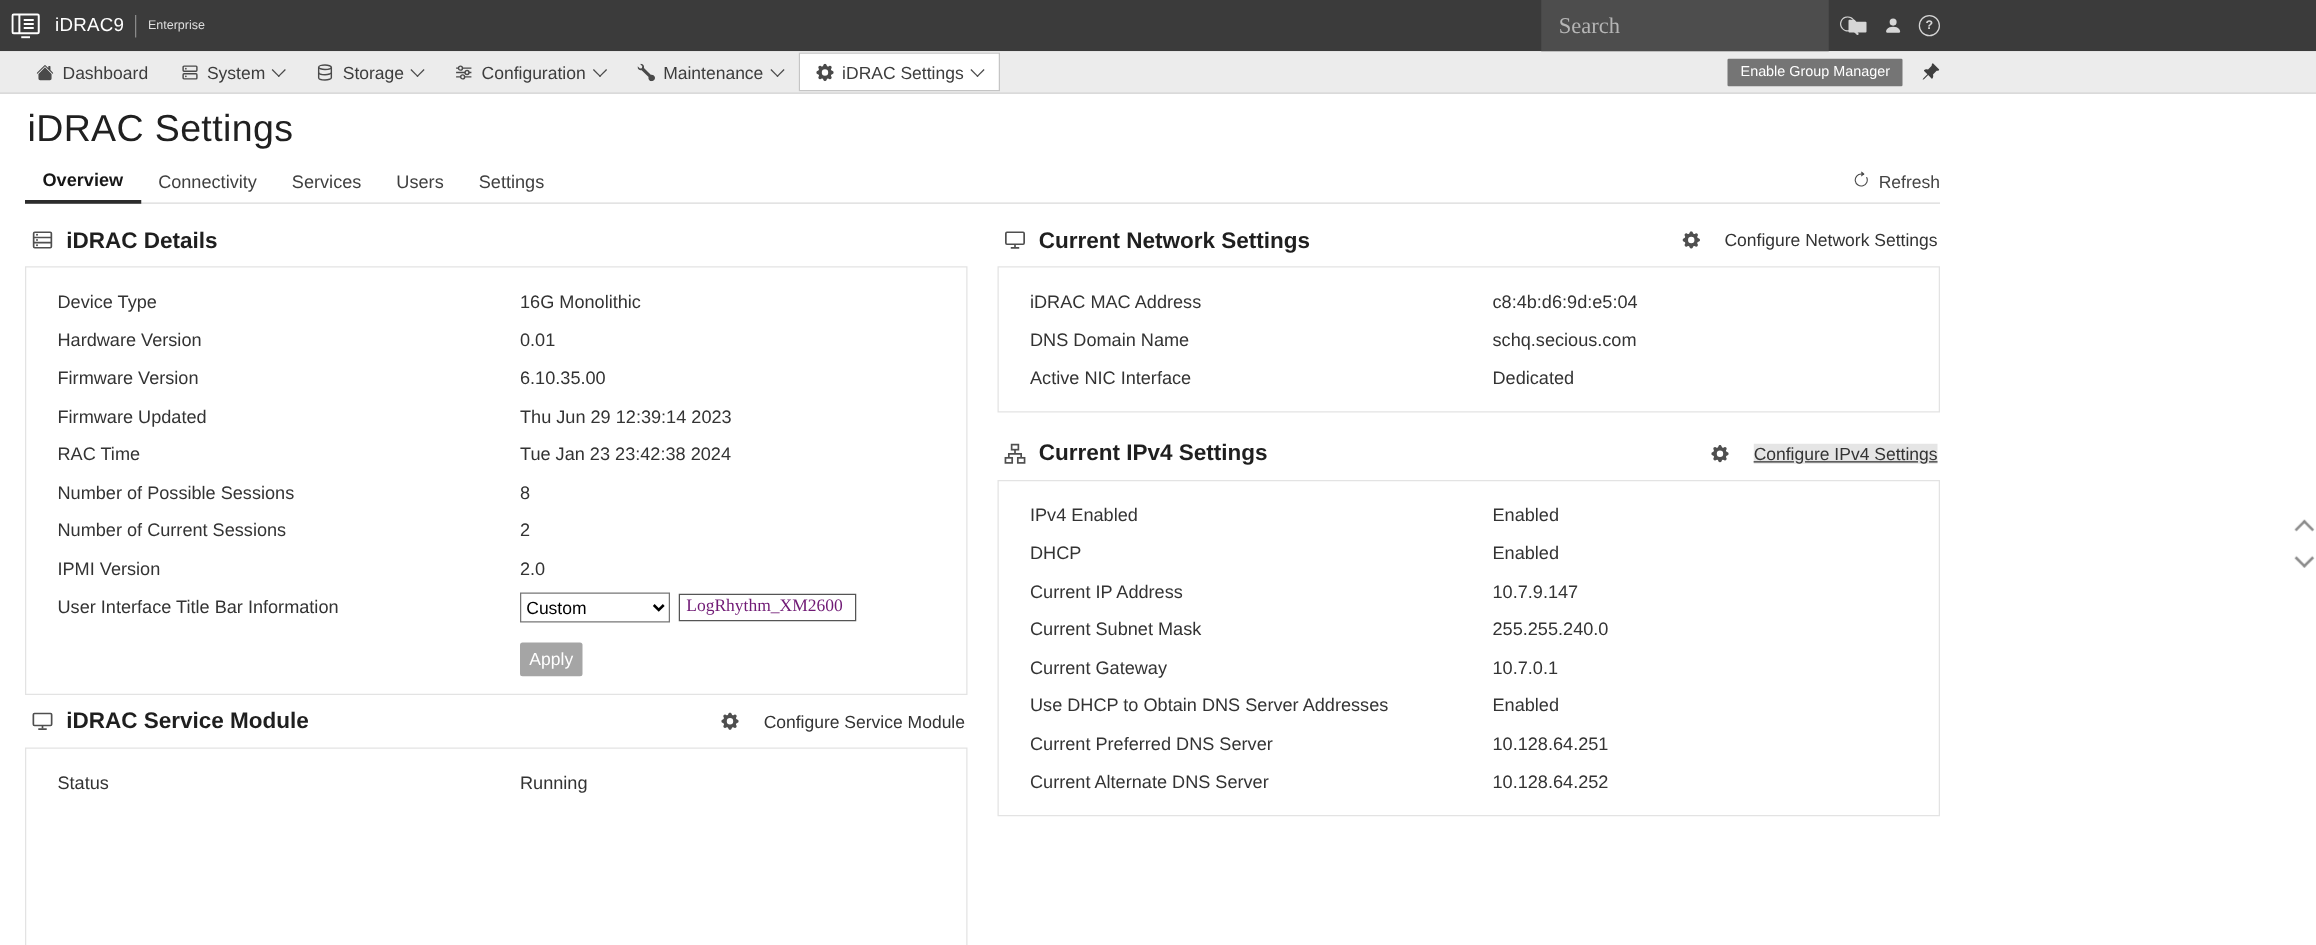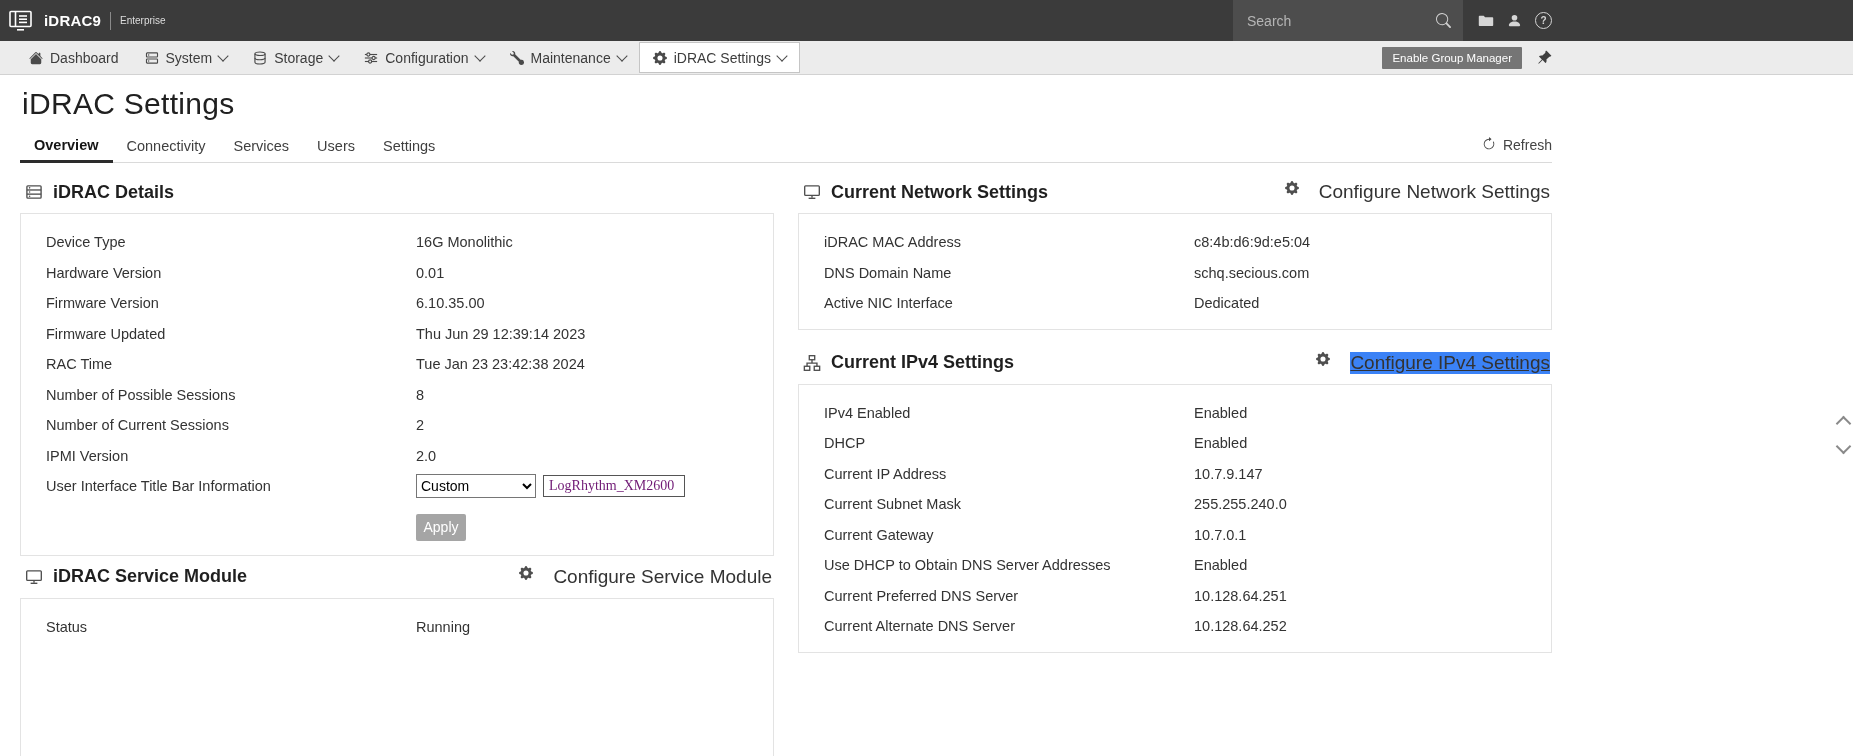--- a/index.html
+++ b/index.html
@@ -4,25 +4,25 @@
 <style>
   html,body{margin:0;padding:0;}
   body{
     width:1853px;height:756px;overflow:hidden;background:#fff;
     font-family:"Liberation Sans",sans-serif;color:#333;
   }
   
   .topbar{height:41px;background:#3b3b3b;}
   .topbar-inner{width:1552px;height:100%;display:flex;align-items:center;}
   .brand{display:flex;align-items:center;gap:9px;padding-left:9px;cursor:pointer;}
-  .brand-name{color:#fff;font-size:15px;font-weight:700;letter-spacing:.2px;}
+  .brand-name{color:#fff;font-size:15px;font-weight:400;letter-spacing:.2px;}
   .brand-divider{width:1px;height:18px;background:#8a8a8a;}
   .brand-edition{color:#dedede;font-size:10px;font-weight:300;}
   .search-box{margin-left:auto;width:230px;height:41px;background:#4d4d4d;display:flex;align-items:center;padding:0 12px;box-sizing:border-box;}
-  .search-box input{flex:1;background:transparent;border:none;outline:none;color:#eee;font-size:14px;font-family:Liberation Sans, sans-serif;}
+  .search-box input{flex:1;background:transparent;border:none;outline:none;color:#eee;font-size:18px;font-family:Liberation Serif, serif;}
   .search-box input::placeholder{color:#b5b5b5;}
   .header-icons{display:flex;align-items:center;gap:13px;margin-left:15px;}
   .header-icons .hicon{display:flex;align-items:center;cursor:pointer;}
   .help-circle{width:15px;height:15px;border:1.5px solid #d5d5d5;border-radius:50%;color:#d5d5d5;font-size:10px;font-weight:700;display:flex;align-items:center;justify-content:center;}
   
   .navbar{height:33px;background:#ececec;border-bottom:1px solid #d2d2d2;}
   .navbar-inner{width:1552px;height:100%;display:flex;align-items:center;}
   .nav-item{display:flex;align-items:center;gap:7px;padding:0 13px;font-size:14px;color:#3d3d3d;height:100%;cursor:pointer;box-sizing:border-box;}
   .nav-item:first-child{margin-left:16px;}
   .nav-item.active{background:#fff;border:1px solid #c5c5c5;height:31px;}
@@ -33,22 +33,22 @@
   .content{padding-left:20px;width:1532px;}
   .page-title{font-size:30px;font-weight:300;color:#202020;margin:12px 0 8px 2px;letter-spacing:.3px;}
   .tabs{display:flex;align-items:flex-end;border-bottom:1px solid #dadada;}
   .tab{padding:8px 14px 9px;font-size:14.5px;color:#3f3f3f;margin-bottom:-1px;cursor:pointer;}
   .tab.active{font-weight:700;color:#161616;border-bottom:3px solid #2c2c2c;padding-bottom:7px;}
   .refresh{margin-left:auto;display:flex;gap:7px;font-size:14px;color:#444;padding-bottom:9px;cursor:pointer;}
   .grid{display:flex;gap:24px;margin-top:8px;}
   .col{width:754px;box-sizing:border-box;}
   .section-header{display:flex;align-items:center;gap:10px;height:42px;padding-left:5px;}
   .section-title{font-size:18px;font-weight:700;color:#1f1f1f;}
-  .configure-link{margin-left:auto;display:flex;align-items:flex-start;gap:20px;font-size:19px;color:#333;cursor:pointer;padding-right:2px;}
-  .highlight{background:#3b82f6;text-decoration:underline;}
+  .configure-link{margin-left:auto;display:flex;align-items:center;gap:20px;font-size:14px;color:#333;cursor:pointer;padding-right:2px;}
+  .highlight{background:#e5e5e5;text-decoration:underline;}
   .panel{border:1px solid #e3e3e3;background:#fff;padding:13px 0 10px;box-sizing:border-box;}
   .row{display:flex;align-items:center;min-height:30.5px;font-size:14.5px;}
   .row .label{width:395px;padding-left:25px;box-sizing:border-box;color:#333;flex:none;}
   .row .value{color:#333;}
   .controls{display:flex;align-items:center;}
   .titlebar-select{width:120px;height:24px;font-size:14px;border:1px solid #767676;background:#fff;font-family:inherit;}
   .titlebar-input{width:130px;height:20px;font-size:14px;border:1px solid #555;margin-left:7px;padding:0 5px;font-family:Liberation Serif, serif;color:#701a75;}
   .apply-row{margin:12px 0 4px 395px;}
   .apply-btn{width:50px;height:27px;background:#a5a5a5;color:#fff;border:none;font-size:14px;border-radius:2px;font-family:inherit;}
   .service-panel{min-height:170px;}

